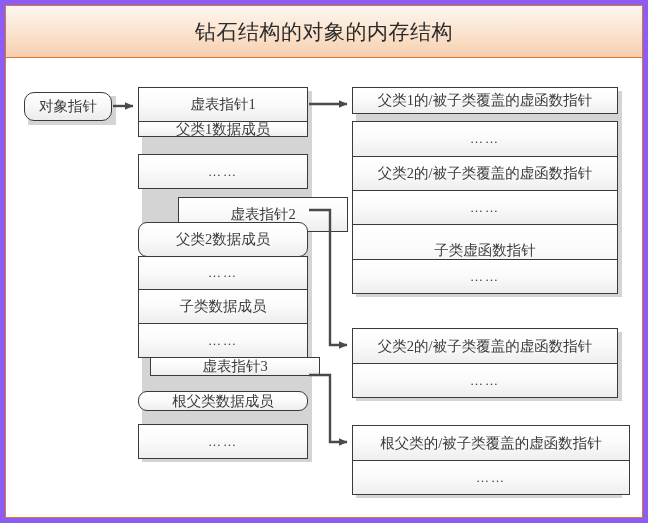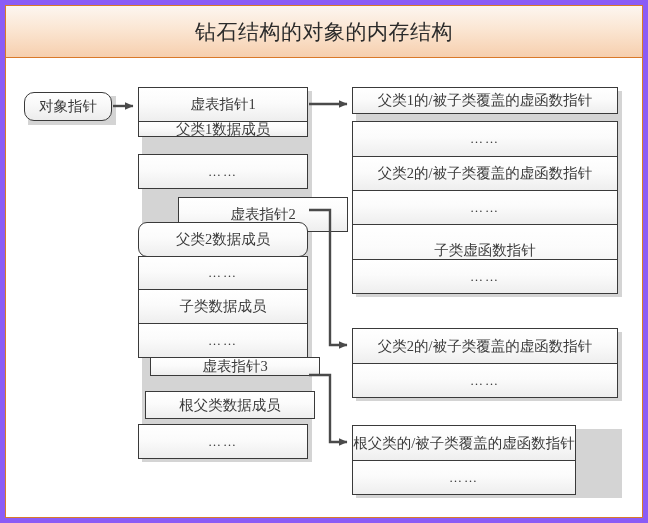--- a/index.html
+++ b/index.html
@@ -143,21 +143,21 @@
       </div>
       <div class="cell" style="left: 0px; width: 100%; top: 202px; height: 35px;">
         <span>子类数据成员</span>
       </div>
       <div class="cell dots" style="left: 0px; width: 100%; top: 236px; height: 35px;">
         <span>……</span>
       </div>
       <div class="cell" style="left: 0px; width: 100%; top: 270px; height: 19px; margin-left: 12px;">
         <span>虚表指针3</span>
       </div>
-      <div class="cell" style="left: 7px; width: 100%; top: 304px; height: 28px;">
+      <div class="cell" style="left: 0px; width: 100%; top: 304px; height: 20px; border-radius: 9px;">
         <span>根父类数据成员</span>
       </div>
       <div class="cell dots" style="left: 0px; width: 100%; top: 337px; height: 35px;">
         <span>……</span>
       </div>
     </div>
 
   <div class="shadow" style="left:356px; top:91px; width:266px; height:206px;"></div>
   <div class="block" id="vtable-0" style="left:352px; top:87px; width:266px; height:206px;">
       <div class="cell" style="left: 0px; width: 100%; top: 0px; height: 27px;">
@@ -184,21 +184,21 @@
   <div class="block" id="vtable-1" style="left:352px; top:328px; width:266px; height:69px;">
       <div class="cell" style="left: 0px; width: 100%; top: 0px; height: 36px;">
         <span>父类2的/被子类覆盖的虚函数指针</span>
       </div>
       <div class="cell dots" style="left: 0px; width: 100%; top: 35px; height: 35px;">
         <span>……</span>
       </div>
     </div>
 
   <div class="shadow" style="left:356px; top:429px; width:266px; height:69px;"></div>
-  <div class="block" id="vtable-2" style="left:352px; top:425px; width:224px; height:69px;">
+  <div class="block" id="vtable-2" style="left:352px; top:425px; width:254px; height:69px;padding-left:24px;">
       <div class="cell" style="left: 0px; width: 100%; top: 0px; height: 36px;">
         <span>根父类的/被子类覆盖的虚函数指针</span>
       </div>
       <div class="cell dots" style="left: 0px; width: 100%; top: 35px; height: 35px;">
         <span>……</span>
       </div>
     </div>
 
   <svg id="wires" viewBox="0 0 648 523">
     <defs>

